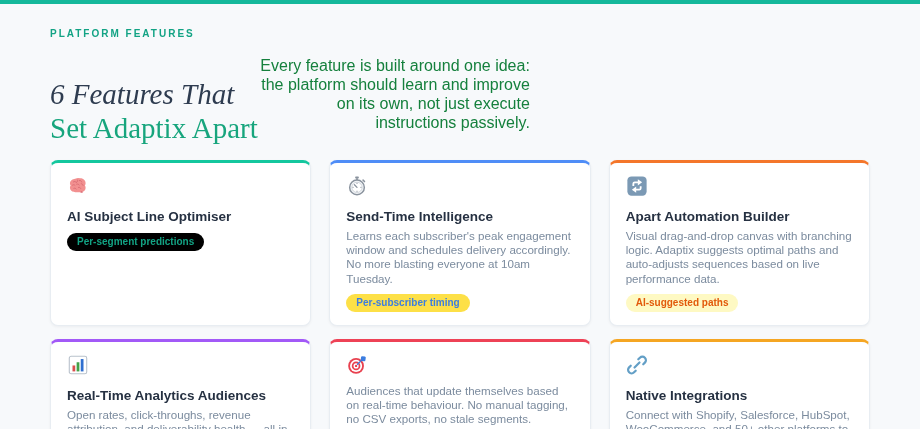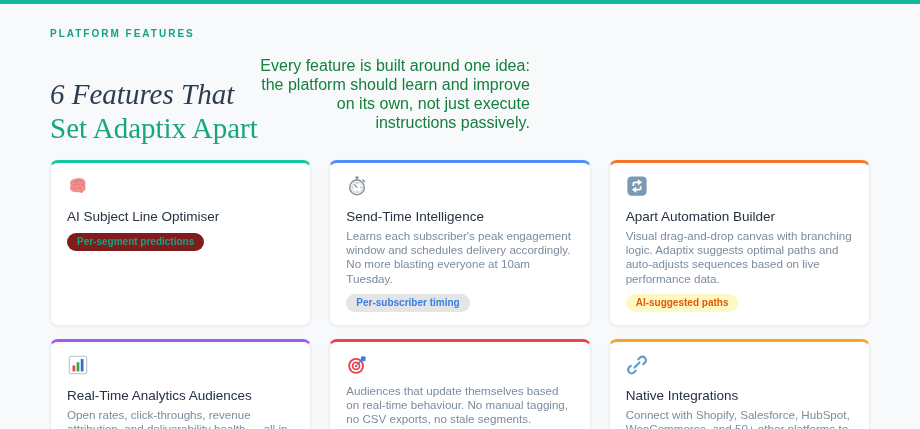--- a/index.html
+++ b/index.html
@@ -43,21 +43,21 @@
     border-top-width: 3px;
     border-radius: 8px;
     padding: 12px 16px 13px;
     box-shadow: 0 1px 3px rgba(16,24,40,0.05);
   }
   .icon { display: inline-block; width: 22px; height: 22px; }
   .icon svg { width: 22px; height: 22px; display: block; }
   .card h3 {
     margin-top: 7px;
     font-size: 13.5px; line-height: 17px;
-    color: #263142; font-weight: normal;
+    color: #263142; font-weight: bold;
   }
   .card p {
     margin-top: 4px;
     font-size: 11.6px; line-height: 14.2px;
     color: #7b8b9e;
   }
   .badge {
     display: inline-block;
     margin-top: 8px;
     font-size: 10px; font-weight: bold;
@@ -88,41 +88,41 @@
 
     <article class="card" style="border-top-color: rgb(20, 199, 158);">
       <span class="icon">
         <svg viewBox="0 0 24 24">
           <path fill="#f29090" d="M12 3.2c-1.9 0-2.6.9-4.2 1.1C5.2 4.7 3.2 6.4 3.2 9c0 1 .3 1.8.8 2.5-.5.7-.8 1.5-.8 2.4 0 2.5 1.9 4.2 4.3 4.5l1.4.3h6.6c1.9 0 4.8-1.5 4.8-4.7 0-1-.3-1.9-.8-2.6.5-.7.8-1.6.8-2.5 0-3.4-3.2-5.3-5.7-5.3L12 3.2z"></path>
           <path fill="none" stroke="#d96c74" stroke-width="1" stroke-linecap="round" d="M7 7.5c1.2-.8 2.4-.4 3 .4M11.5 5.5c.4 1.2-.3 2.2-1.3 2.6M13.5 6c1.3-.3 2.4.5 2.6 1.6M6 11c.9-.6 2-.5 2.7.2M10.5 10c1.1-.5 2.3 0 2.8.9M15.5 9.5c1.2 0 2 .9 2.1 1.9M7.5 14.5c1-.4 2 0 2.5.8M12.5 13.5c1.1-.3 2.1.2 2.5 1.1"></path>
           <path fill="#d96c74" d="M14.5 18.7c.8.9 2.3 1 3.1.2-.5-.9-1.3-1.3-2.2-1.2l-.9 1z"></path>
         </svg>
       </span>
       <h3>AI Subject Line Optimiser</h3>
-      <span class="badge" style="color: rgb(18, 163, 132); background-color: #7f1d1d;">Per-segment predictions</span>
+      <span class="badge" style="color: rgb(18, 163, 132); background-color: #000000;">Per-segment predictions</span>
     </article>
 
     <article class="card" style="border-top-color: rgb(79, 141, 247);">
       <span class="icon">
         <svg viewBox="0 0 24 24">
           <rect x="10" y="1.5" width="4" height="2.4" rx="0.8" fill="#8a939e"></rect>
           <rect x="11.1" y="3.5" width="1.8" height="2.2" fill="#8a939e"></rect>
           <line x1="18.6" y1="5.6" x2="20.2" y2="7.2" stroke="#8a939e" stroke-width="1.6" stroke-linecap="round"></line>
           <circle cx="12" cy="13.5" r="8" fill="#f4f6f8" stroke="#8a939e" stroke-width="1.6"></circle>
           <circle cx="12" cy="13.5" r="5.6" fill="#ffffff" stroke="#c3cad2" stroke-width="0.8"></circle>
           <line x1="12" y1="13.5" x2="9.2" y2="10.6" stroke="#8a939e" stroke-width="1.4" stroke-linecap="round"></line>
           <line x1="12" y1="8.6" x2="12" y2="9.8" stroke="#8a939e" stroke-width="1"></line>
           <line x1="12" y1="17.2" x2="12" y2="18.4" stroke="#8a939e" stroke-width="1"></line>
           <line x1="7.1" y1="13.5" x2="8.3" y2="13.5" stroke="#8a939e" stroke-width="1"></line>
           <line x1="15.7" y1="13.5" x2="16.9" y2="13.5" stroke="#8a939e" stroke-width="1"></line>
         </svg>
       </span>
       <h3>Send-Time Intelligence</h3>
       <p>Learns each subscriber's peak engagement window and schedules delivery accordingly. No more blasting everyone at 10am Tuesday.</p>
-      <span class="badge" style="color: rgb(59, 125, 224); background-color: #e5e5e5;">Per-subscriber timing</span>
+      <span class="badge" style="color: rgb(59, 125, 224); background-color: #fde047;">Per-subscriber timing</span>
     </article>
 
     <article class="card" style="border-top-color: rgb(244, 118, 42);">
       <span class="icon">
         <svg viewBox="0 0 24 24">
           <rect x="1.5" y="1.5" width="21" height="21" rx="4.5" fill="#7b99b4"></rect>
           <path fill="#ffffff" d="M7 12V9.6A2.6 2.6 0 0 1 9.6 7h3.3V4.6L17.6 8l-4.7 3.4V9h-3.3a.6.6 0 0 0-.6.6V12H7z"></path>
           <path fill="#ffffff" d="M17 12.4v2a2.6 2.6 0 0 1-2.6 2.6h-3.3v2.4L6.4 16l4.7-3.4V15h3.3a.6.6 0 0 0 .6-.6v-2h2z"></path>
         </svg>
       </span>

